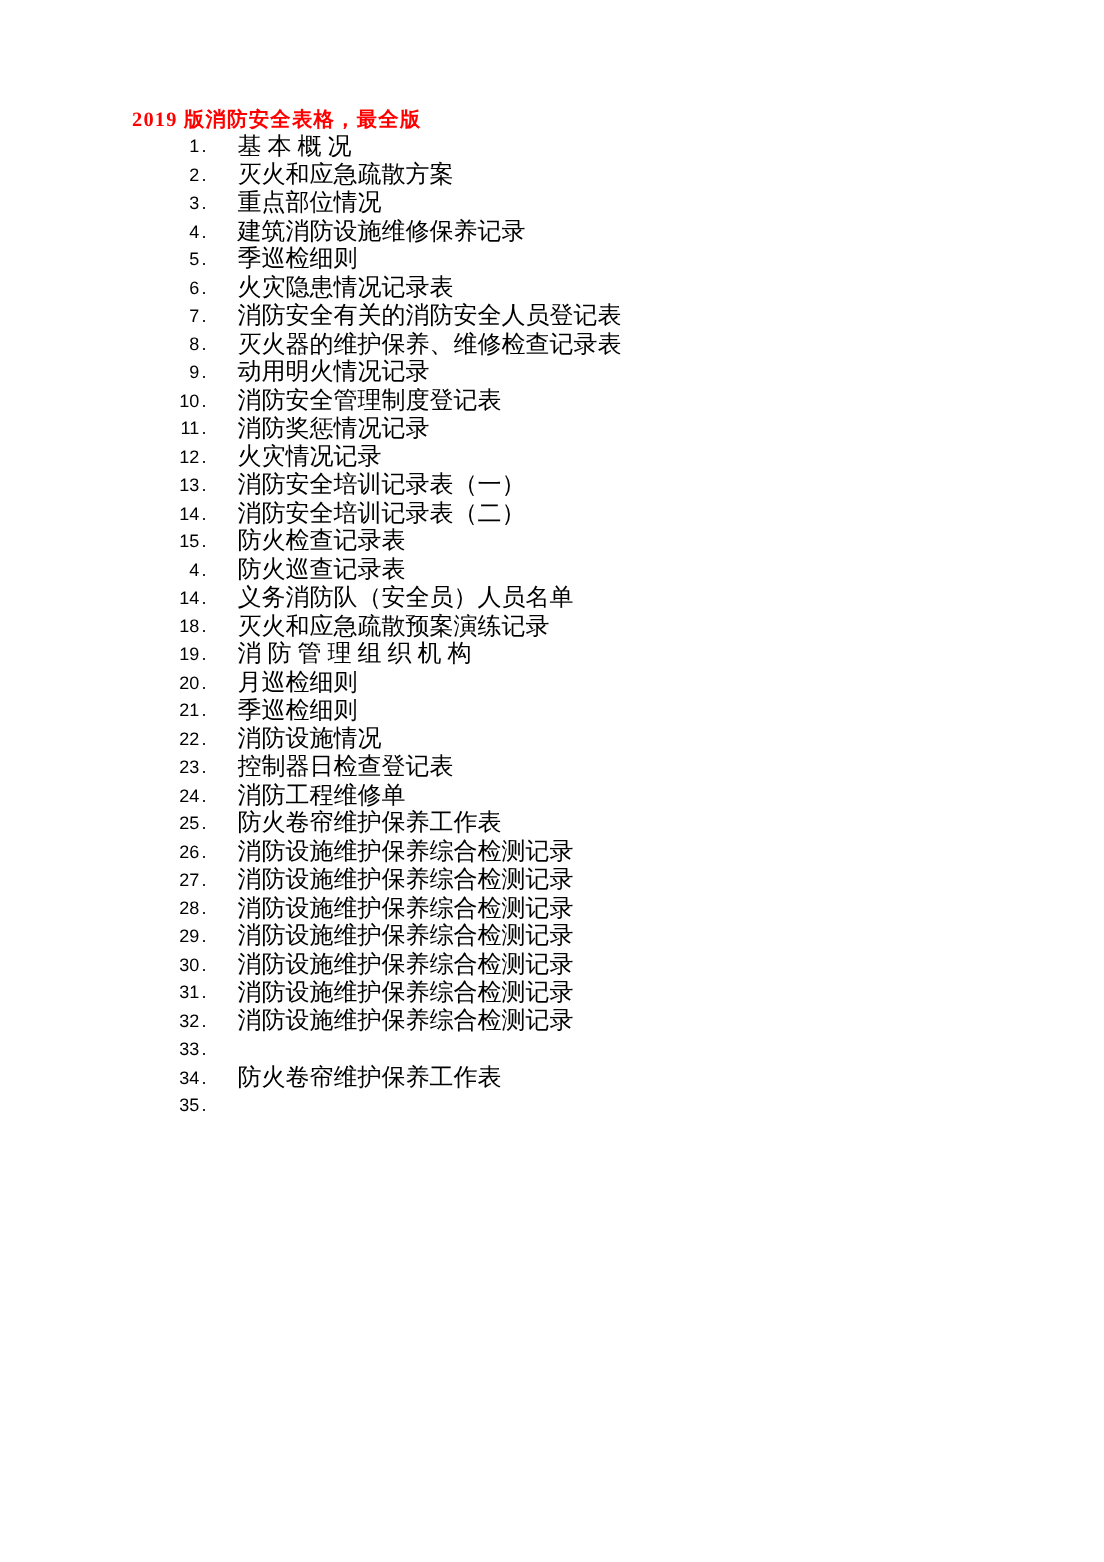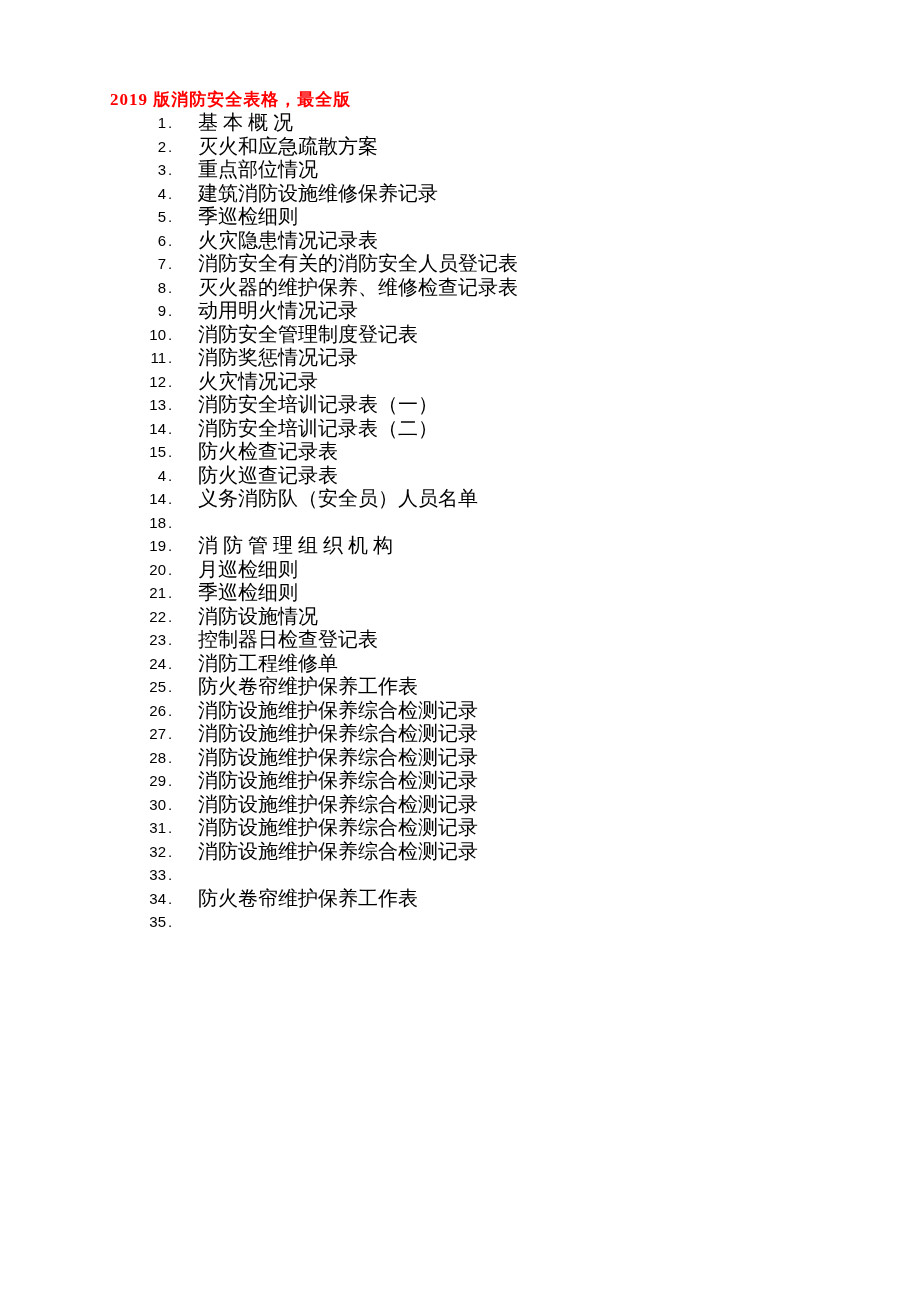--- a/index.html
+++ b/index.html
@@ -134,20 +134,21 @@
       <span class="txt">防火巡查记录表</span>
     </div>
     <div class="list-item">
       <span class="num">14</span>
       <span class="dot">.</span>
       <span class="txt">义务消防队（安全员）人员名单</span>
     </div>
     <div class="list-item">
       <span class="num">18</span>
       <span class="dot">.</span>
+      <span class="txt">灭火和应急疏散预案演练记录</span>
     </div>
     <div class="list-item">
       <span class="num">19</span>
       <span class="dot">.</span>
       <span class="txt">消 防 管 理 组 织 机 构</span>
     </div>
     <div class="list-item">
       <span class="num">20</span>
       <span class="dot">.</span>
       <span class="txt">月巡检细则</span>

